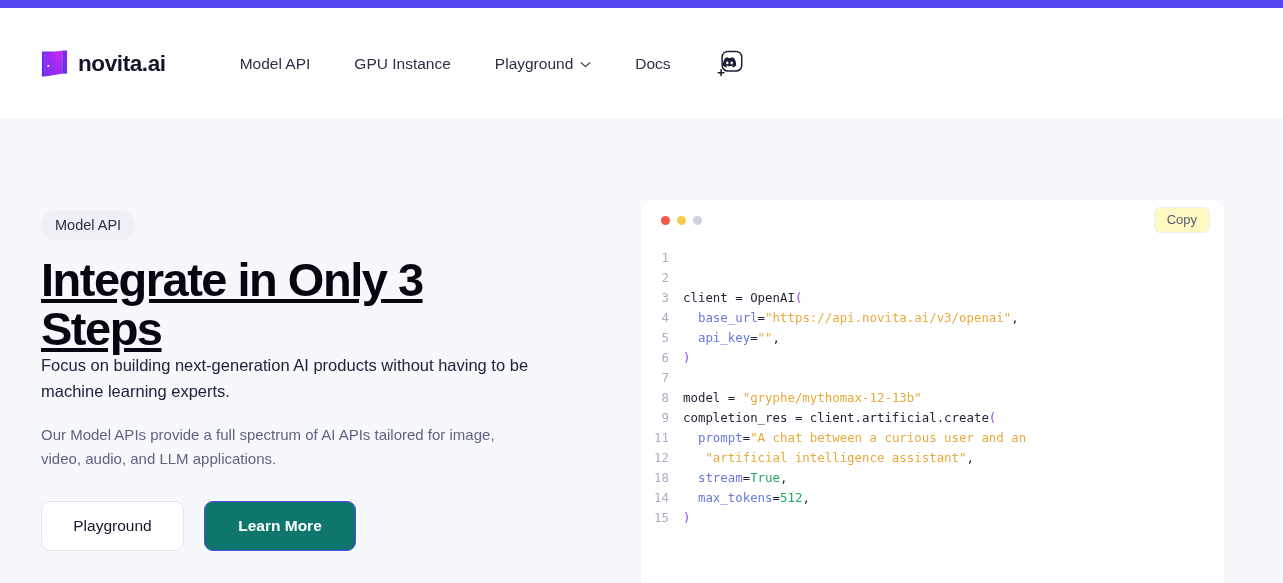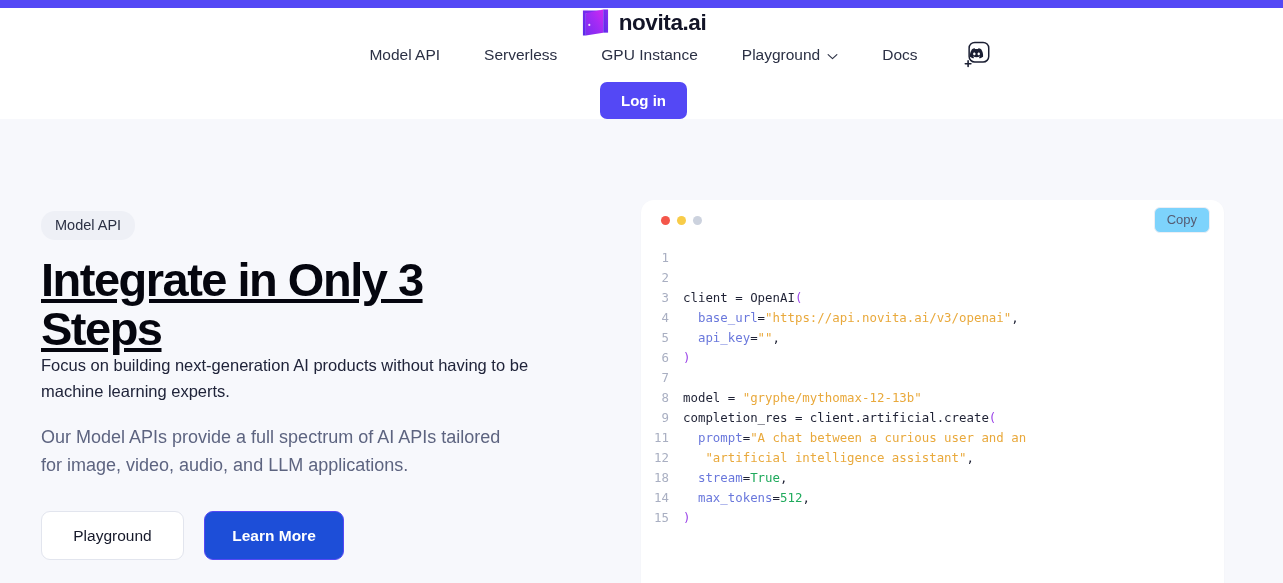--- a/index.html
+++ b/index.html
@@ -25,21 +25,20 @@
     background: #5448f5;
   }
 
   
   .header {
     height: 111px;
     background: #ffffff;
     display: flex;
     align-items: center;
     padding: 0 36px 0 40px;
-    flex-direction: column;
   }
 
   .brand {
     display: flex;
     align-items: center;
     gap: 9px;
     cursor: pointer;
   }
   .brand-mark {
     width: 29px;
@@ -140,21 +139,21 @@
   }
 
   .hero-lead {
     font-size: 16.5px;
     line-height: 1.56;
     color: #20243a;
     max-width: 488px;
   }
 
   .hero-sub {
-    font-size: 18px;
+    font-size: 15px;
     line-height: 1.56;
     color: #5d6480;
     margin-top: 19px;
     max-width: 470px;
   }
 
   .hero-actions {
     display: flex;
     gap: 20px;
     margin-top: 31px;
@@ -169,25 +168,25 @@
     padding: 16px 0;
     text-align: center;
   }
   .btn-ghost {
     background: #ffffff;
     border: 1px solid #e2e5ee;
     color: #151829;
     width: 143px;
   }
   .btn-primary {
-    background: #1d4ed8;
+    background: #0f766e;
     border: 1px solid #5448f5;
     color: #ffffff;
     font-weight: 700;
-    width: 140px;
+    width: 152px;
   }
 
   
   .code-panel {
     position: absolute;
     left: 641px;
     top: 81px;
     width: 583px;
     height: 472px;
     background: #ffffff;
@@ -206,21 +205,21 @@
   .dot { width: 9px; height: 9px; border-radius: 50%; display: block; }
   .dot.r { background: #f4564a; }
   .dot.y { background: #f8cc48; }
   .dot.g { background: #ccd2de; }
 
   .copy-btn {
     margin-left: auto;
     font-family: inherit;
     font-size: 13px;
     color: #565c73;
-    background: #7dd3fc;
+    background: #fef9c3;
     border: 1px solid #eceef4;
     border-radius: 6px;
     padding: 5px 12px 6px;
     cursor: pointer;
     line-height: 1;
   }
 
   .code-body {
     padding: 8px 0 0 0;
     font-family: "DejaVu Sans Mono", "Liberation Mono", monospace;
@@ -280,23 +279,20 @@
     </span>
     <span class="brand-name">novita.ai</span>
   </div>
 
   <nav class="nav">
 
     <div class="nav-item">
       <span>Model API</span>
     </div>
 
-    <div class="nav-item">
-      <span>Serverless</span>
-    </div>
 
     <div class="nav-item">
       <span>GPU Instance</span>
     </div>
 
     <div class="nav-item">
       <span>Playground</span>
       <span class="chev">
         <svg viewBox="0 0 12 8" width="11" height="7" xmlns="http://www.w3.org/2000/svg">
           <path d="M1 1.8 L6 6.4 L11 1.8" fill="none" stroke="#2b3044" stroke-width="1.3" stroke-linecap="round" stroke-linejoin="round"></path>
@@ -314,21 +310,20 @@
         <rect x="5.5" y="1.5" width="21" height="21" rx="6" ry="6" fill="#ffffff" stroke="#1b1f33" stroke-width="1.6"></rect>
         <path d="M19.2 9.6c-0.95-0.44-1.97-0.76-3.03-0.94-0.13 0.23-0.28 0.55-0.39 0.8-1.13-0.17-2.25-0.17-3.36 0-0.1-0.25-0.26-0.57-0.39-0.8-1.07 0.18-2.09 0.5-3.04 0.94-1.92 2.87-2.44 5.66-2.18 8.42 1.27 0.94 2.5 1.51 3.71 1.88 0.3-0.41 0.56-0.84 0.79-1.3-0.43-0.16-0.85-0.36-1.24-0.59 0.1-0.08 0.21-0.16 0.3-0.24 2.39 1.11 4.98 1.11 7.34 0 0.1 0.09 0.2 0.17 0.3 0.24-0.39 0.23-0.81 0.43-1.25 0.59 0.23 0.46 0.49 0.89 0.79 1.3 1.21-0.37 2.45-0.94 3.72-1.88 0.31-3.2-0.52-5.96-2.07-8.42zM11.6 16.33c-0.72 0-1.32-0.67-1.32-1.49 0-0.82 0.58-1.49 1.32-1.49 0.74 0 1.34 0.67 1.32 1.49 0 0.82-0.58 1.49-1.32 1.49zm4.88 0c-0.72 0-1.32-0.67-1.32-1.49 0-0.82 0.58-1.49 1.32-1.49 0.74 0 1.34 0.67 1.32 1.49 0 0.82-0.58 1.49-1.32 1.49z" fill="#1b1f33" transform="translate(-0.2,-0.6) scale(0.97)"></path>
         <path d="M4.4 21.3 L4.4 27.3 M1.4 24.3 L7.4 24.3" stroke="#1b1f33" stroke-width="1.7" stroke-linecap="round"></path>
       </svg>
     </div>
 
   </nav>
 
   <div class="header-spacer"></div>
 
-  <button class="login-btn">Log in</button>
 
 </header>
 
 <main class="hero">
 
   <div class="hero-left">
     <div class="badge">Model API</div>
     <h1 class="hero-title">Integrate in Only 3 Steps</h1>
     <p class="hero-lead">Focus on building next-generation AI products without having to be machine learning experts.</p>
     <p class="hero-sub">Our Model APIs provide a full spectrum of AI APIs tailored for image, video, audio, and LLM applications.</p>

